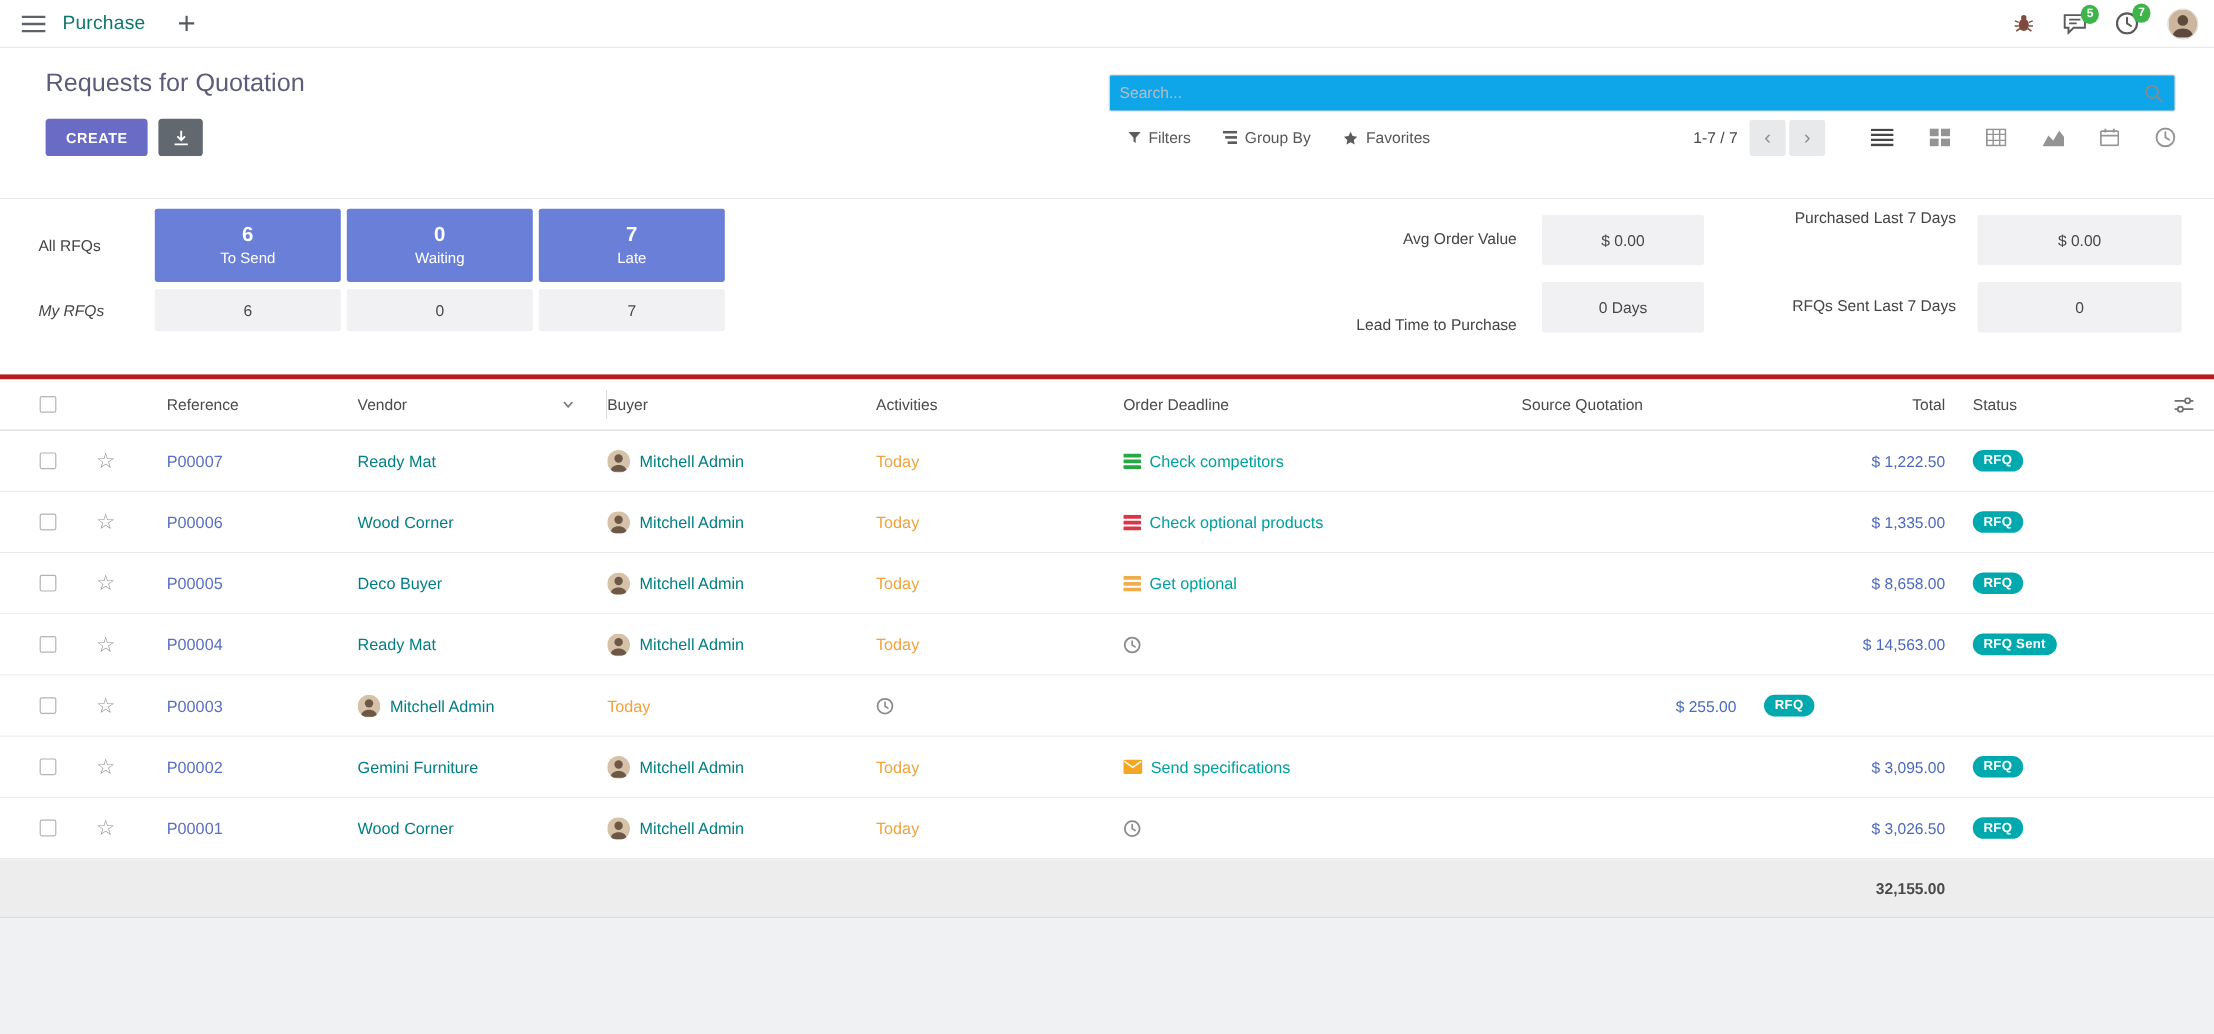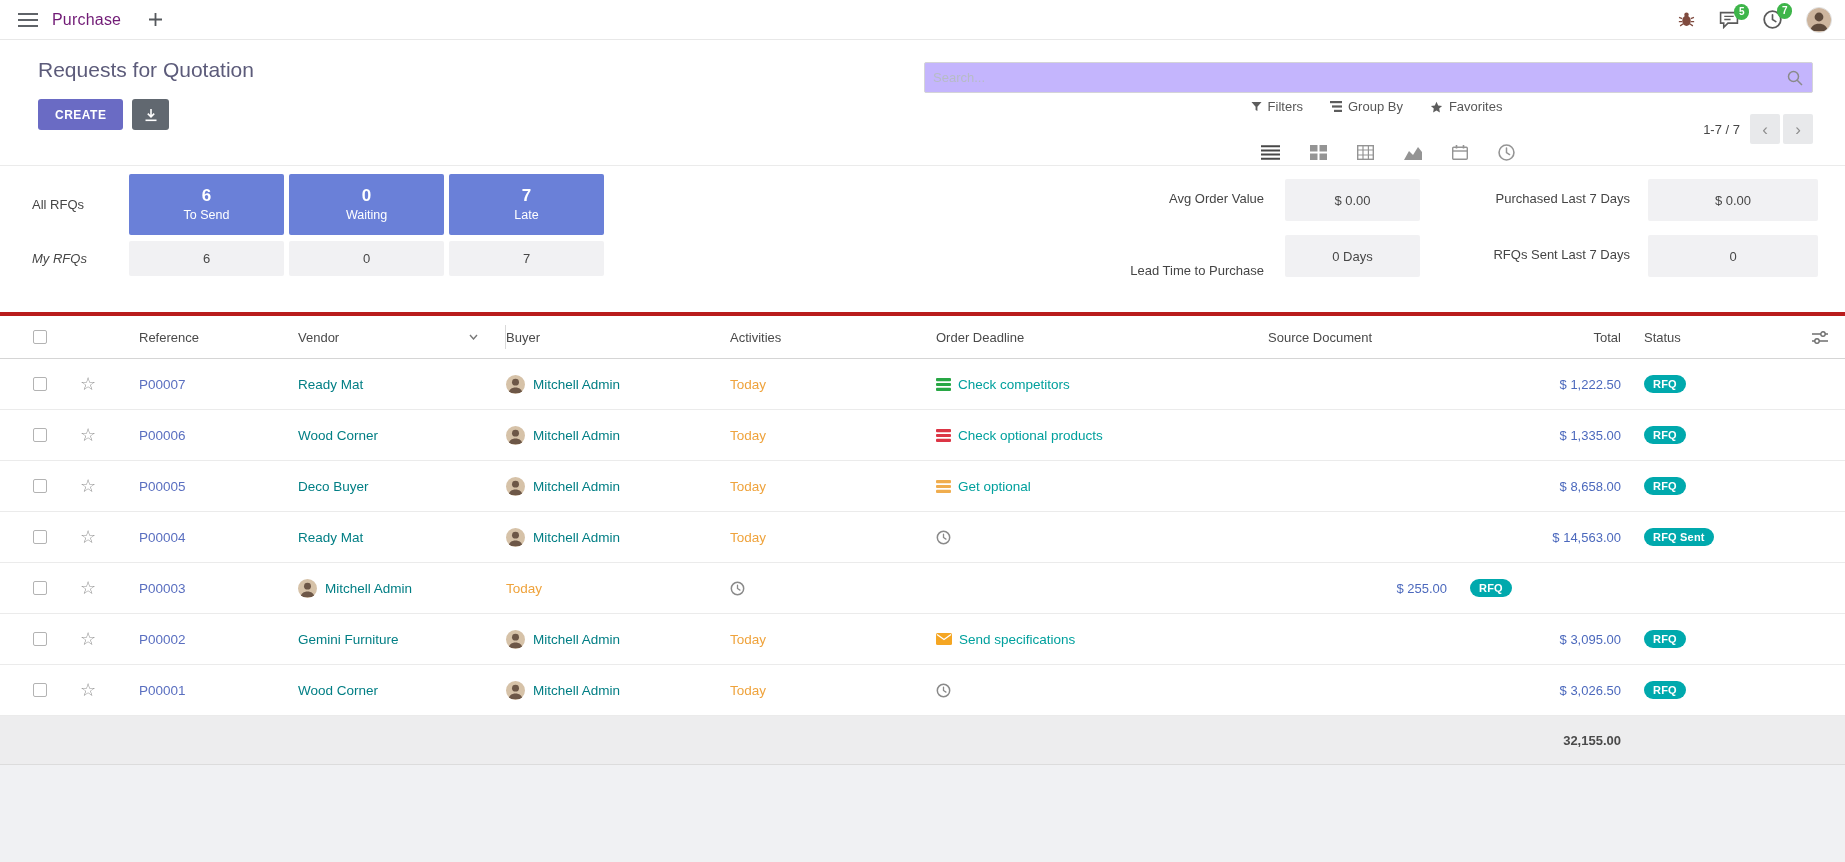--- a/index.html
+++ b/index.html
@@ -13,48 +13,48 @@
     font-family:"Liberation Sans","DejaVu Sans",sans-serif;
     font-size:13px; color:#444; background:#fff; position:relative; overflow:hidden;
   }
   svg{ display:block; }
 
   
   .topbar{ position:absolute; top:0; left:0; right:0; height:40px; background:#fff;
     border-bottom:1px solid #e8e8e8; display:flex; align-items:center; z-index:5; }
   .topbar-left{ display:flex; align-items:center; padding-left:18px; }
   .hamburger{ margin-right:14px; cursor:pointer; }
-  .app-title{ font-size:16px; color:#701a75; letter-spacing:.2px; }
+  .app-title{ font-size:16px; color:#0f766e; letter-spacing:.2px; }
   .tab-plus{ margin-left:28px; cursor:pointer; }
   .systray{ margin-left:auto; display:flex; align-items:center; gap:24px; padding-right:13px; }
   .systray-item{ position:relative; cursor:pointer; }
   .badge-count{ position:absolute; top:-7px; right:-10px; background:var(--badge-green);
     color:#fff; font-size:10px; font-weight:bold; line-height:1; padding:3px 4.5px; border-radius:8px; }
   .avatar-lg{ width:26px; height:26px; border-radius:50%; overflow:hidden; border:1px solid #ddd; }
   .avatar-sm{ width:19px; height:19px; border-radius:50%; overflow:hidden; flex:0 0 19px; margin-right:8px; }
   .avatar-lg svg,.avatar-sm svg{ width:100%; height:100%; }
 
   
   .control-panel{ position:absolute; top:40px; left:0; right:0; height:126px; background:#fff;
     border-bottom:1px solid #ebebeb; }
   .page-title{ position:absolute; left:38px; top:18px; font-size:21px; color:#5c5b7a; }
   .cp-buttons{ position:absolute; left:38px; top:59px; display:flex; gap:9px; }
   .btn-create{ background:var(--primary); color:#fff; border:none; height:31px; padding:0 17px;
     font-size:12px; letter-spacing:.5px; border-radius:3px; cursor:pointer;
     font-family:inherit; font-weight:bold; }
   .btn-download{ background:#616870; border:none; height:31px; width:37px; border-radius:3px;
     display:flex; align-items:center; justify-content:center; cursor:pointer; }
   .searchbox{ position:absolute; left:924px; top:22px; width:889px; height:31px;
-    border:1px solid #d4d4d8; border-radius:2px; background:#c4b5fd; display:flex; align-items:center; }
+    border:1px solid #d4d4d8; border-radius:2px; background:#0ea5e9; display:flex; align-items:center; }
   .searchbox input{ flex:1; border:none; outline:none; font-family:inherit; font-size:13px;
     color:#444; padding:0 8px; background:transparent; }
   .searchbox input::placeholder{ color:#b7bcc6; }
   .search-glass{ padding-right:9px; }
   .cp-controls{ position:absolute; left:924px; right:32px; top:59px; height:31px;
-    display:flex; align-items:center;flex-direction:column; }
+    display:flex; align-items:center; }
   .filter-group{ display:flex; align-items:center; gap:27px; padding-left:16px; }
   .filter-item{ display:flex; align-items:center; gap:6px; color:#575757; cursor:pointer; font-size:13px; }
   .pager{ margin-left:auto; display:flex; align-items:center; gap:10px; }
   .pager-text{ color:#474747; font-size:13px; }
   .pager-btns{ display:flex; gap:3px; }
   .pager-btn{ width:30px; height:30px; background:#e8e9eb; border:none; border-radius:2px;
     color:#8e8e8e; font-size:17px; line-height:1; cursor:pointer; font-family:inherit; }
   .view-switcher{ display:flex; align-items:center; gap:30px; margin-left:38px; }
   .vs-icon{ cursor:pointer; opacity:.95; }
 
@@ -68,21 +68,21 @@
   .kpi-card .num{ font-size:17px; font-weight:bold; line-height:1.2; }
   .kpi-card .cap{ font-size:12.5px; line-height:1.3; }
   .kpi-my{ position:absolute; width:155px; height:35px; top:75px; background:#f1f1f3;
     border-radius:2px; display:flex; align-items:center; justify-content:center;
     color:#474747; cursor:pointer; }
   .card-0{ left:129px; } .card-1{ left:289px; } .card-2{ left:449px; }
   .stat-label{ position:absolute; font-size:13px; color:#454545; text-align:right; }
   .stat-box{ position:absolute; height:42px; background:#f1f1f3; border-radius:2px;
     display:flex; align-items:center; justify-content:center; color:#474747; }
   .sl-0{ left:1004px; width:260px; top:25px; } .sb-0{ left:1285px; width:135px; top:13px; }
-  .sl-1{ left:1370px; width:260px; top:25px; } .sb-1{ left:1648px; width:170px; top:13px; }
+  .sl-1{ left:1370px; width:260px; top:8px; } .sb-1{ left:1648px; width:170px; top:13px; }
   .sl-2{ left:1004px; width:260px; top:81px;margin-top:16px; } .sb-2{ left:1285px; width:135px; top:69px; }
   .sl-3{ left:1370px; width:260px; top:81px; } .sb-3{ left:1648px; width:170px; top:69px; }
 
   
   .listview{ position:absolute; top:312px; left:0; right:0; }
   .grid{ display:grid; grid-template-columns:64px 48px 186px 208px 224px 206px 332px 188px 174px 165px 50px;
     align-items:center; }
   .thead{ height:47px; border-top:4px solid #b91c1c; border-bottom:1px solid #d5d5d5; background:#fff; }
   .thead .c{ font-size:13px; color:#4a4a4a; }
   .c{ display:flex; align-items:center; height:100%; overflow:hidden; white-space:nowrap; }
@@ -314,21 +314,21 @@
     <div class="c c5">
         <span>Buyer</span>
       </div>
     <div class="c c7">
         <span>Activities</span>
       </div>
     <div class="c c6">
         <span>Order Deadline</span>
       </div>
     <div class="c c8">
-        <span>Source Document</span>
+        <span>Source Quotation</span>
       </div>
     <div class="c c9">
         <span>Total</span>
       </div>
     <div class="c c10">
         <span>Status</span>
       </div>
     <div class="c c11" style="justify-content:center;">
       <span>
         <svg width="16" height="13" viewBox="0 0 16 13">

